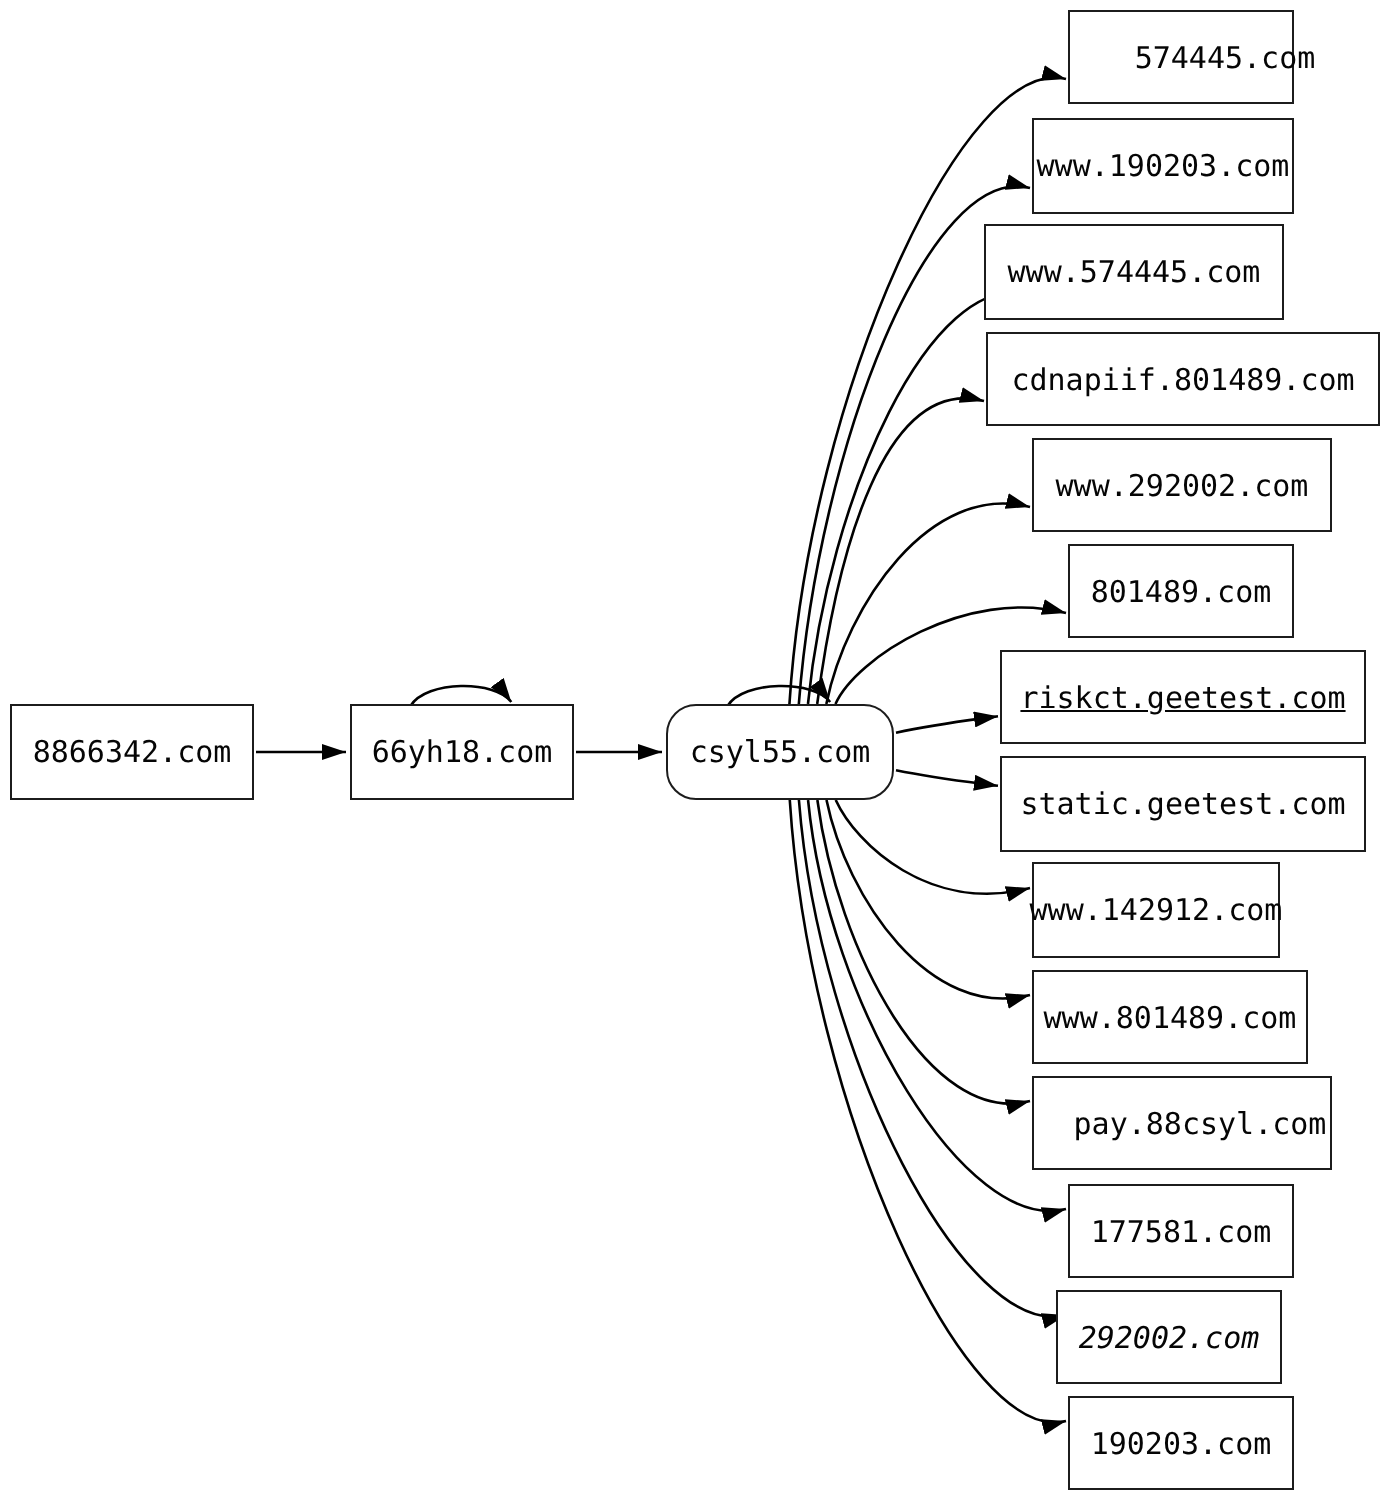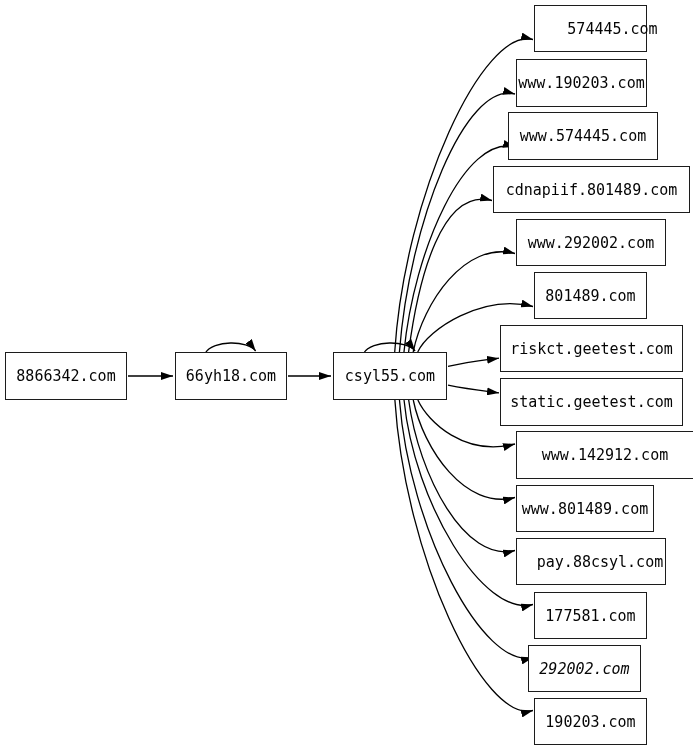--- a/index.html
+++ b/index.html
@@ -71,48 +71,48 @@
         <path d="M 394.88793103448273 400 C 404.88793103448273 555.25, 483 723.5, 533 710.5" class="edge" marker-end="url(#ah)"></path>
       </g>
   </svg>
   <div id="nodes">
       <div class="node" style="left: 5px; top: 352px; width: 122px; height: 48px;">
         <span>8866342.com</span>
       </div>
       <div class="node" style="left: 175px; top: 352px; width: 112px; height: 48px;">
         <span>66yh18.com</span>
       </div>
-      <div class="node" style="left: 333px; top: 352px; width: 114px; height: 48px;">
+      <div class="node" style="left: 333px; top: 352px; width: 114px; height: 48px; border-radius: 15px;">
         <span>csyl55.com</span>
       </div>
       <div class="node" style="left: 534px; top: 5px; width: 113px; height: 47px; padding-left: 44px;">
         <span>574445.com</span>
       </div>
       <div class="node" style="left: 516px; top: 59px; width: 131px; height: 48px;">
         <span>www.190203.com</span>
       </div>
-      <div class="node" style="left: 508px; top: 112px; width: 150px; height: 48px; align-items: center;">
+      <div class="node" style="left: 492px; top: 112px; width: 150px; height: 48px; align-items: center;">
         <span>www.574445.com</span>
       </div>
       <div class="node" style="left: 493px; top: 166px; width: 197px; height: 47px;">
         <span>cdnapiif.801489.com</span>
       </div>
       <div class="node" style="left: 516px; top: 219px; width: 150px; height: 47px;">
         <span>www.292002.com</span>
       </div>
       <div class="node" style="left: 534px; top: 272px; width: 113px; height: 47px;">
         <span>801489.com</span>
       </div>
-      <div class="node" style="left: 500px; top: 325px; width: 183px; height: 47px;">
+      <div class="node" style="left: 500px; top: 325px; width: 183px; height: 47px; text-decoration: underline;">
         <span>riskct.geetest.com</span>
       </div>
       <div class="node" style="left: 500px; top: 378px; width: 183px; height: 48px;">
         <span>static.geetest.com</span>
       </div>
-      <div class="node" style="left: 516px; top: 431px; width: 178px; height: 48px;">
+      <div class="node" style="left: 516px; top: 431px; width: 124px; height: 48px;">
         <span>www.142912.com</span>
       </div>
       <div class="node" style="left: 516px; top: 485px; width: 138px; height: 47px;">
         <span>www.801489.com</span>
       </div>
       <div class="node" style="left: 516px; top: 538px; width: 150px; height: 47px; padding-left: 18px;">
         <span>pay.88csyl.com</span>
       </div>
       <div class="node" style="left: 534px; top: 592px; width: 113px; height: 47px;">
         <span>177581.com</span>

